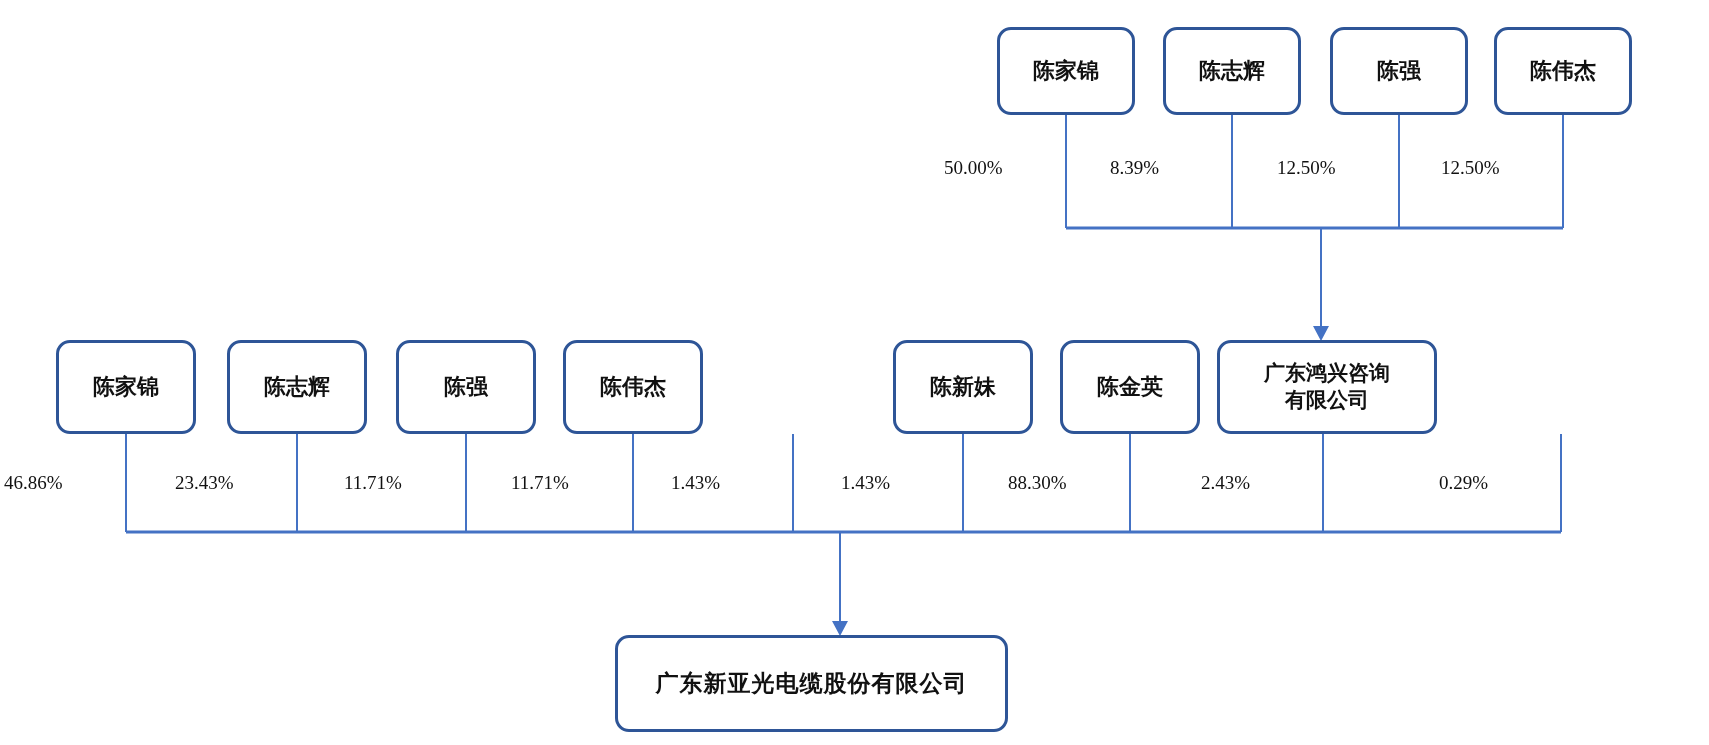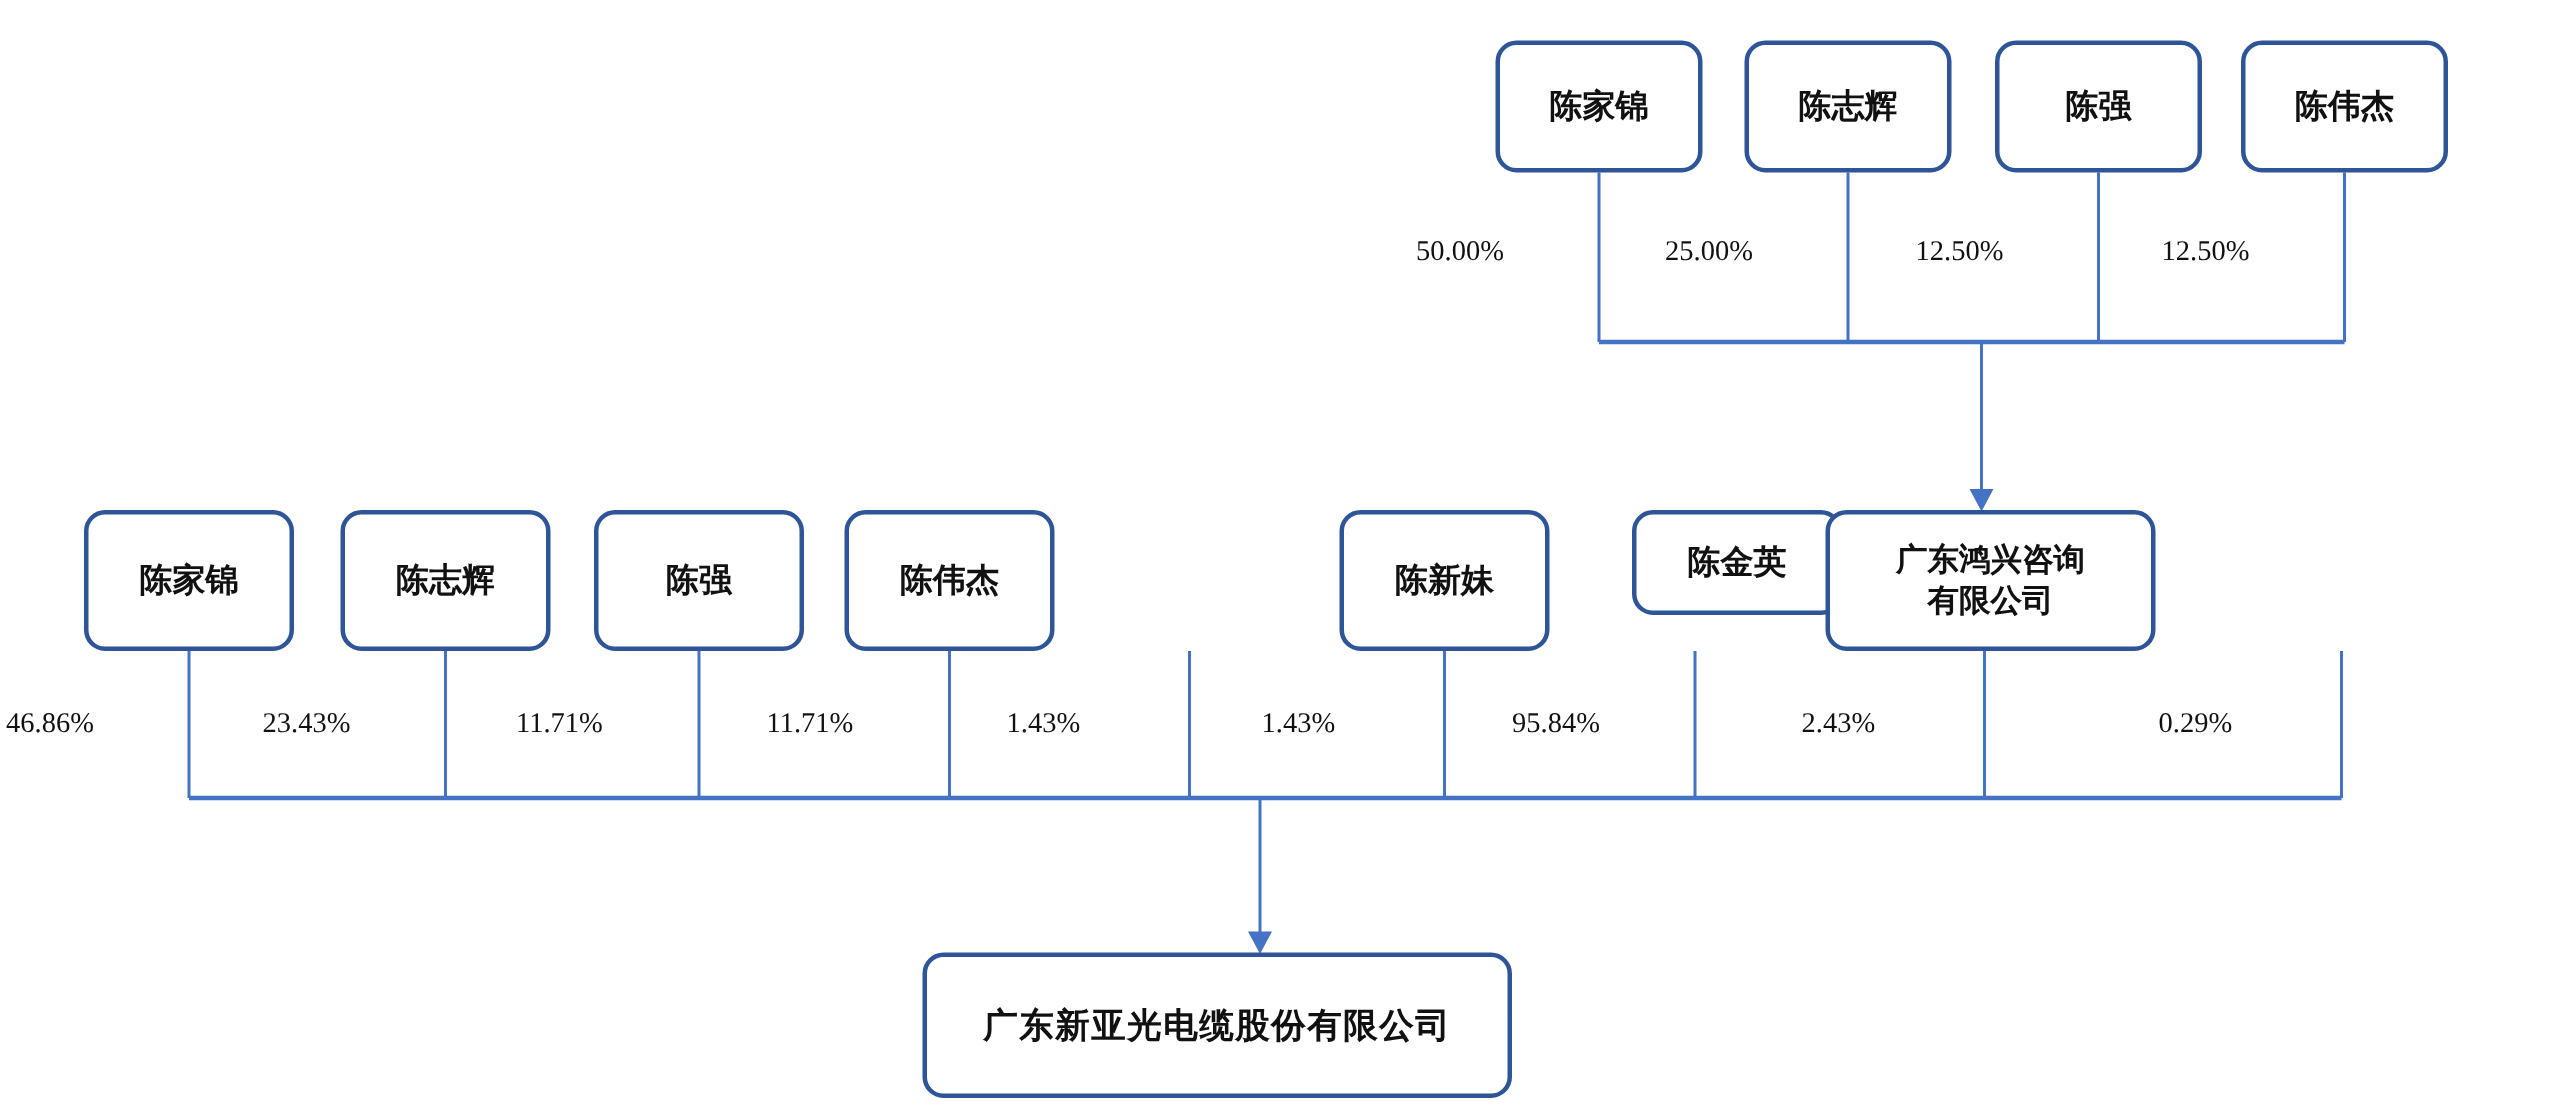--- a/index.html
+++ b/index.html
@@ -69,54 +69,54 @@
     <span class="node-label">陈志辉</span>
   </div>
   <div class="node" style="left:1330px;top:27px;width:138px;height:88px">
     <span class="node-label">陈强</span>
   </div>
   <div class="node" style="left:1494px;top:27px;width:138px;height:88px">
     <span class="node-label">陈伟杰</span>
   </div>
 
   <div class="pct" style="left:944px;top:157px">50.00%</div>
-  <div class="pct" style="left:1110px;top:157px">25.00%</div>
+  <div class="pct" style="left:1110px;top:157px">8.39%</div>
   <div class="pct" style="left:1277px;top:157px">12.50%</div>
   <div class="pct" style="left:1441px;top:157px">12.50%</div>
 
   <div class="node" style="left:56px;top:340px;width:140px;height:94px">
     <span class="node-label">陈家锦</span>
   </div>
   <div class="node" style="left:227px;top:340px;width:140px;height:94px">
     <span class="node-label">陈志辉</span>
   </div>
   <div class="node" style="left:396px;top:340px;width:140px;height:94px">
     <span class="node-label">陈强</span>
   </div>
   <div class="node" style="left:563px;top:340px;width:140px;height:94px">
     <span class="node-label">陈伟杰</span>
   </div>
   <div class="node" style="left:893px;top:340px;width:140px;height:94px">
     <span class="node-label">陈新妹</span>
   </div>
-  <div class="node" style="left:1088px;top:340px;width:140px;height:70px">
+  <div class="node" style="left:1060px;top:340px;width:140px;height:94px">
     <span class="node-label">陈金英</span>
   </div>
   <div class="node small-text" style="left:1217px;top:340px;width:220px;height:94px">
     <span class="node-label">广东鸿兴咨询
 有限公司</span>
   </div>
 
   <div class="pct" style="left:4px;top:472px">46.86%</div>
   <div class="pct" style="left:175px;top:472px">23.43%</div>
   <div class="pct" style="left:344px;top:472px">11.71%</div>
   <div class="pct" style="left:511px;top:472px">11.71%</div>
   <div class="pct" style="left:671px;top:472px">1.43%</div>
   <div class="pct" style="left:841px;top:472px">1.43%</div>
-  <div class="pct" style="left:1008px;top:472px">95.84%</div>
+  <div class="pct" style="left:1008px;top:472px">88.30%</div>
   <div class="pct" style="left:1201px;top:472px">2.43%</div>
   <div class="pct" style="left:1439px;top:472px">0.29%</div>
 
   <div class="node company-main" style="left:615px;top:635px;width:393px;height:97px">
     <span class="node-label">广东新亚光电缆股份有限公司</span>
   </div>
 
 </div>
 
 </body></html>

